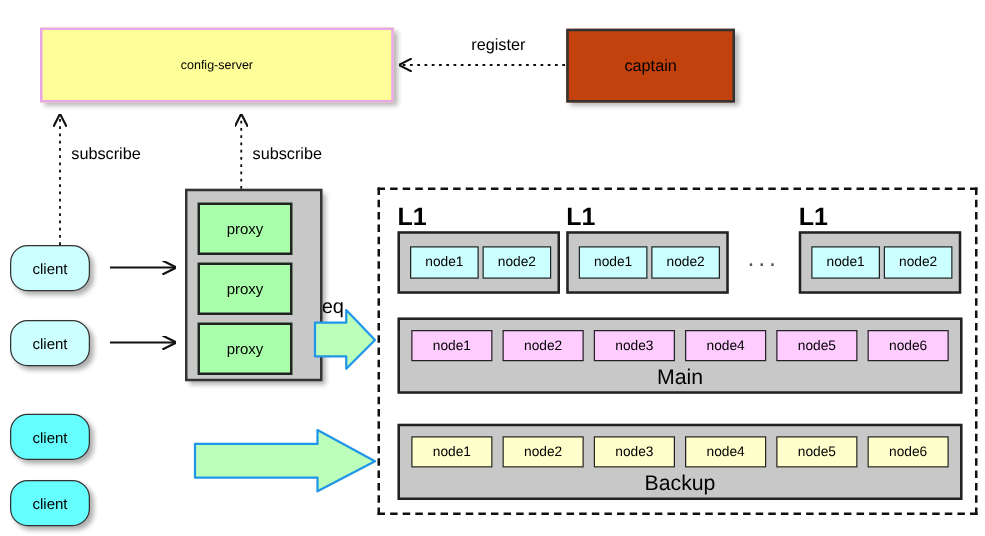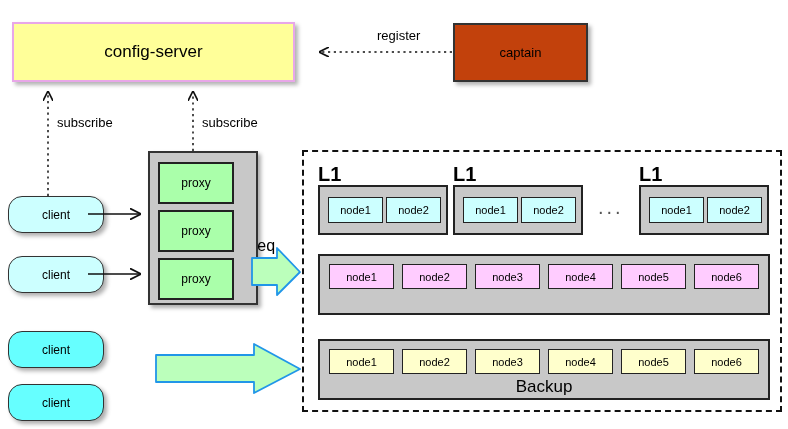--- a/index.html
+++ b/index.html
@@ -22,26 +22,26 @@
   
   .lbl {
     position: absolute;
     font-size: 13px;
     color: #000;
     white-space: nowrap;
   }
 
   
   #config-server {
-    left: 12px; top: 22px; width: 283px; height: 60px;
+    left: 32px; top: 22px; width: 283px; height: 60px;
     background: #ffff99;
     border: 2px solid #e8a7e8;
     box-shadow: 3px 3px 4px rgba(0,0,0,0.30);
     display: flex; align-items: center; justify-content: center;
-    font-size: 17px; color: #000;
+    font-size: 10px; color: #000;
   }
 
   
   #captain {
     left: 453px; top: 23px; width: 135px; height: 59px;
     background: #c2410c;
     border: 2px solid #333;
     box-shadow: 3px 3px 4px rgba(0,0,0,0.30);
     display: flex; align-items: center; justify-content: center;
     font-size: 13px; color: #000;
@@ -53,21 +53,21 @@
     background: #ffffcc;
     border: 1.5px solid #222;
     border-radius: 50%;
     box-shadow: 3px 4px 5px rgba(0,0,0,0.28);
     display: flex; align-items: center; justify-content: center;
     font-size: 16px; color: #000;
   }
 
   
   .client {
-    width: 96px; height: 37px;
+    width: 64px; height: 37px;
     border: 1.5px solid #333;
     border-radius: 14px;
     box-shadow: 3px 3px 4px rgba(0,0,0,0.32);
     display: flex; align-items: center; justify-content: center;
     font-size: 12px; color: #000;
   }
   .client.pale { background: #ccffff; }
   .client.bright { background: #66ffff; }
 
   
@@ -243,20 +243,21 @@
     </div>
     <div class="cluster-node main" style="left:228px;">
       <span>node4</span>
     </div>
     <div class="cluster-node main" style="left:301px;">
       <span>node5</span>
     </div>
     <div class="cluster-node main" style="left:374px;">
       <span>node6</span>
     </div>
+    <div class="cluster-caption">Main</div>
   </div>
 
   <div class="cluster-row" style="top:339px;">
     <div class="cluster-node backup" style="left:9px;">
       <span>node1</span>
     </div>
     <div class="cluster-node backup" style="left:82px;">
       <span>node2</span>
     </div>
     <div class="cluster-node backup" style="left:155px;">

